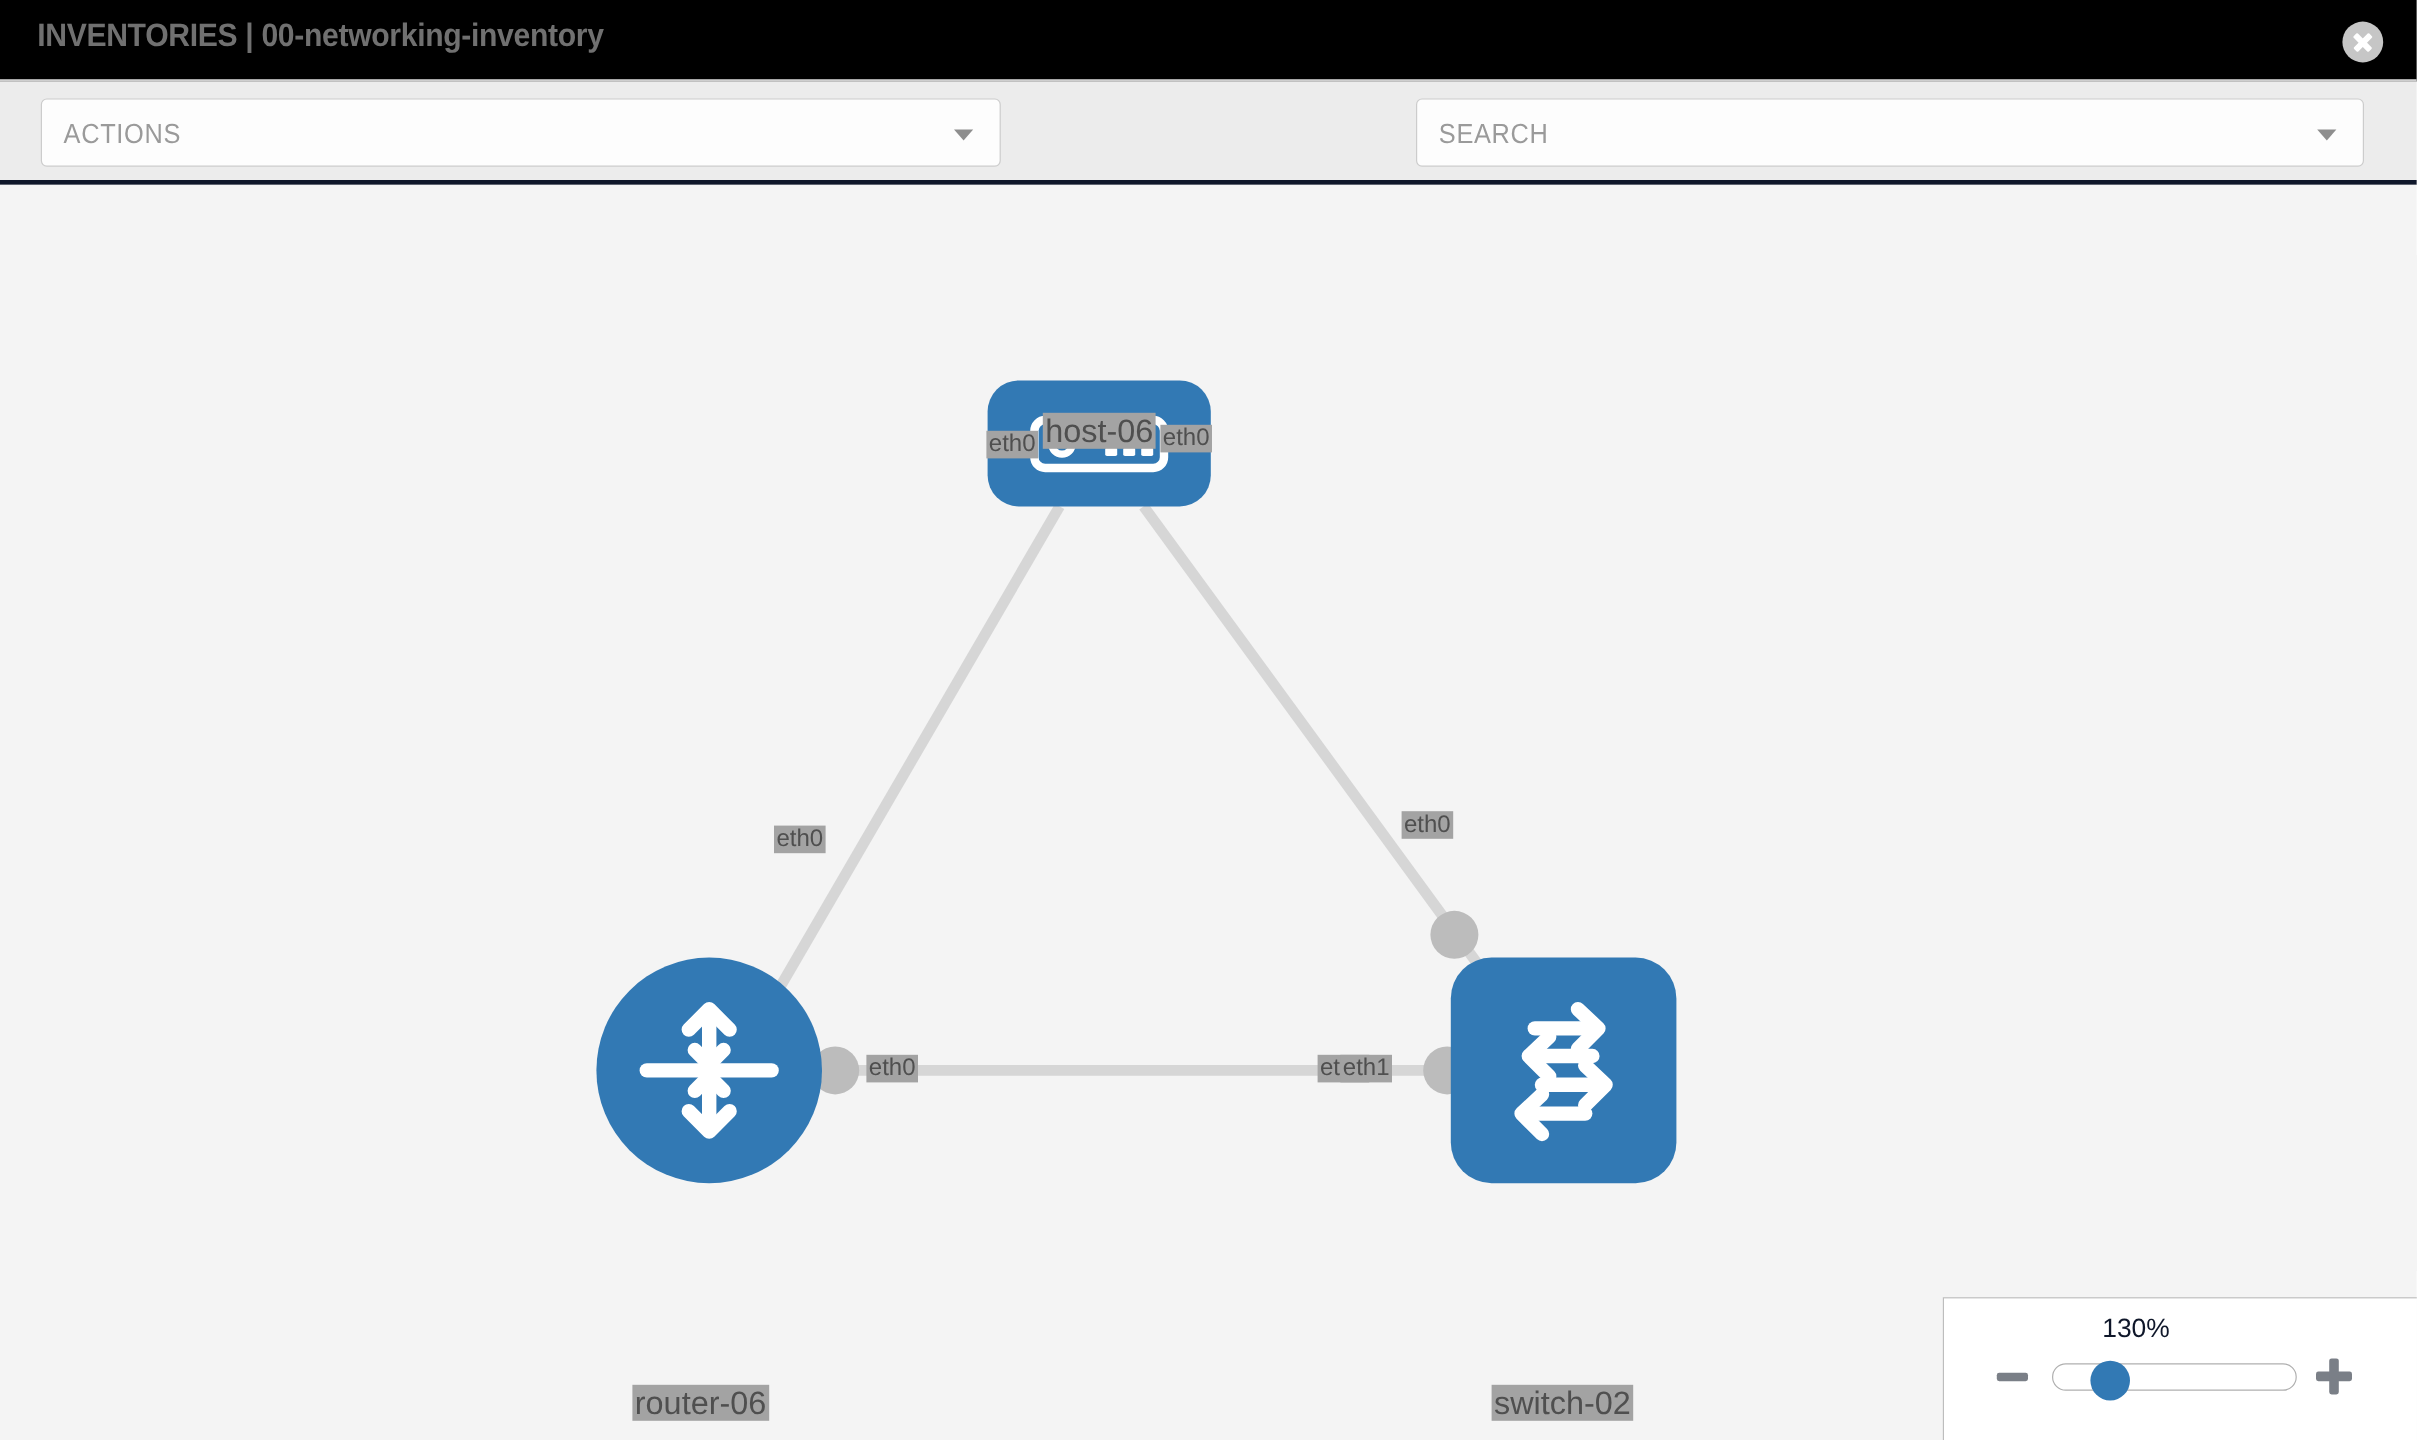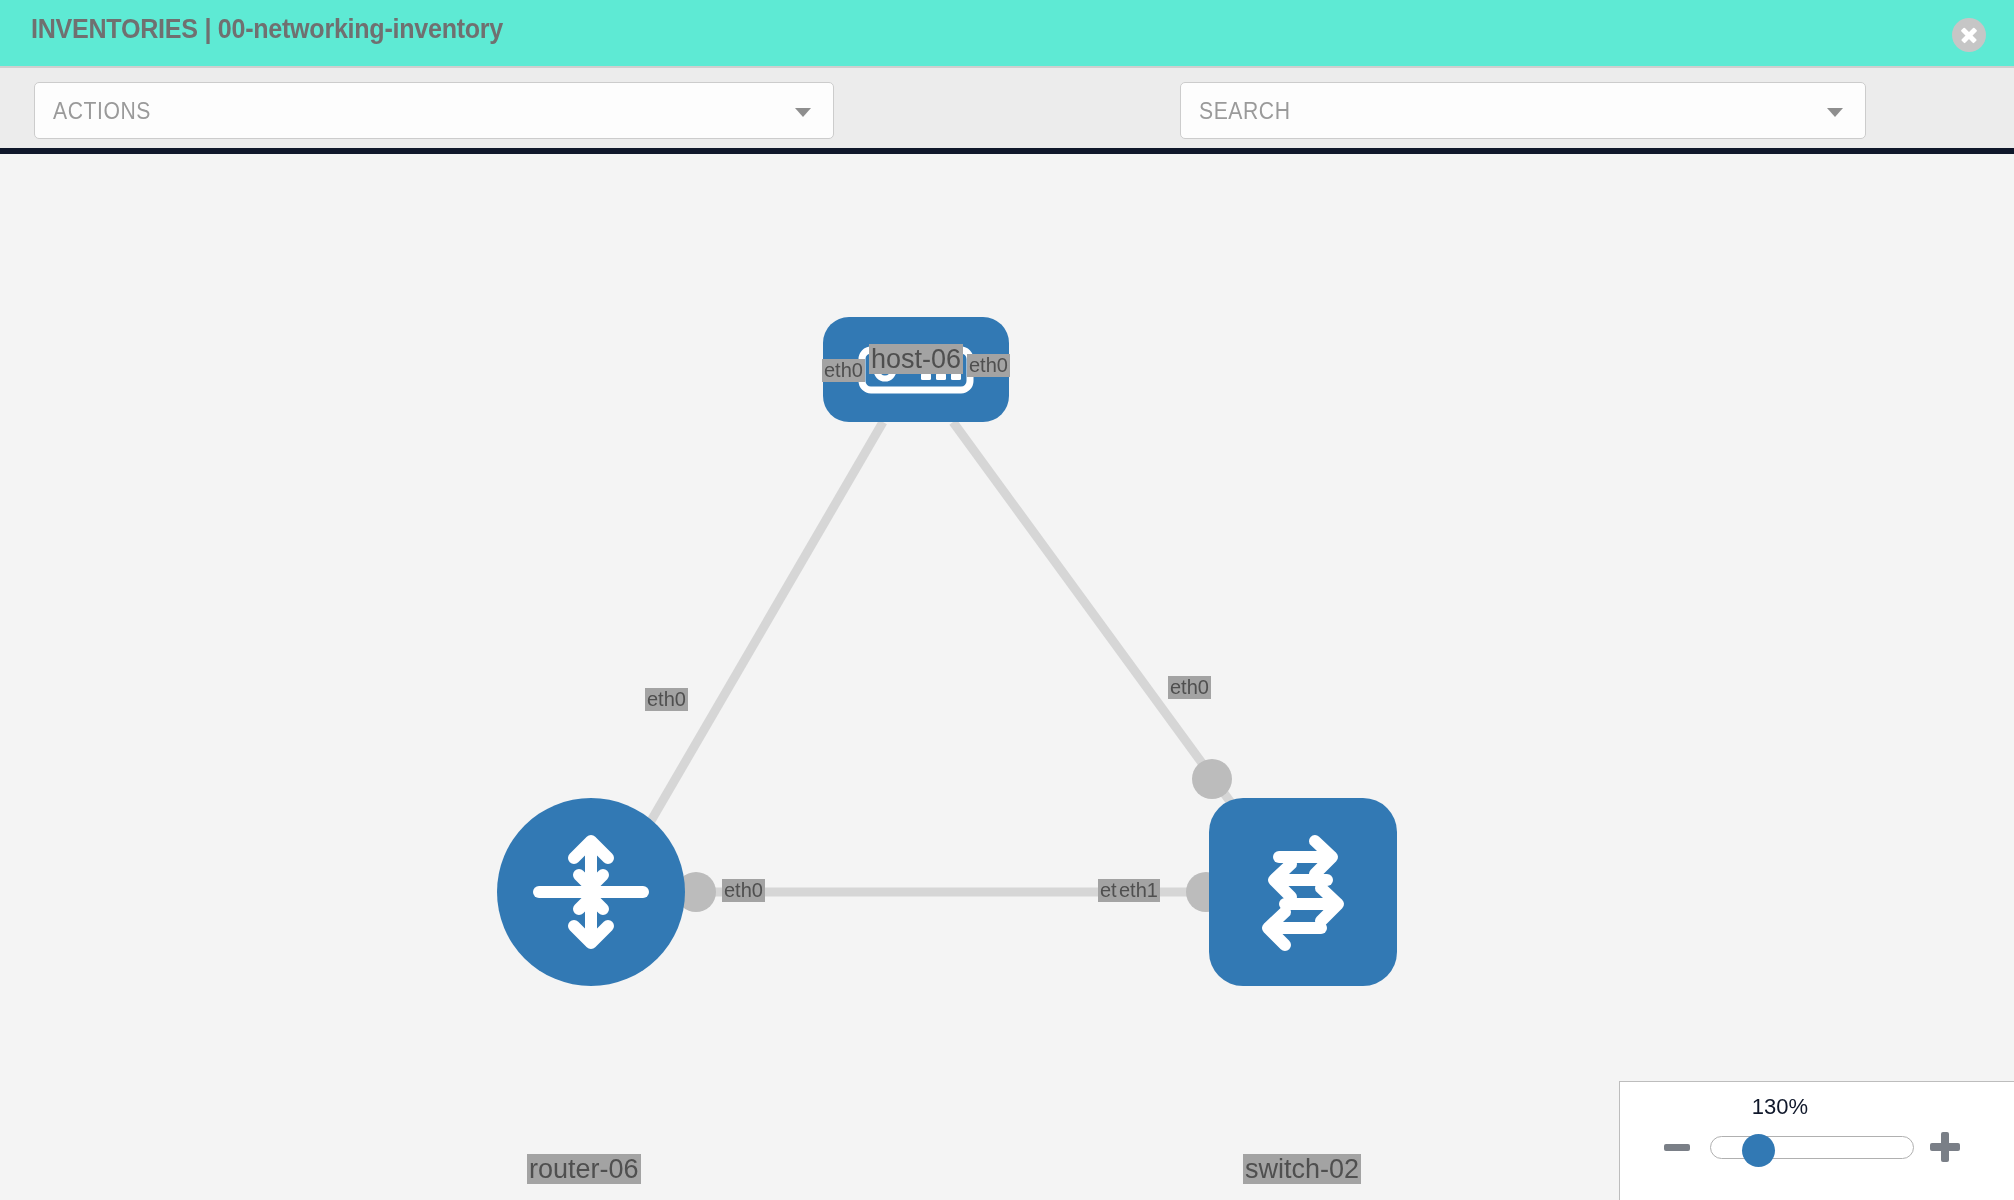--- a/index.html
+++ b/index.html
@@ -14,21 +14,21 @@
     position: relative;
     width: 2014px; height: 1200px;
     background: #ffffff;
   }
 
   
   .header {
     position: absolute;
     left: 0; top: 0;
     width: 2014px; height: 68px;
-    background: #5eead4;
+    background: #000000;
     border-bottom: 2px solid #cfcfcf;
     box-sizing: border-box;
   }
   .header-title {
     position: absolute;
     left: 31px; top: 14px;
     font-size: 27px;
     font-weight: bold;
     letter-spacing: -0.3px;
     color: #707070;
@@ -55,21 +55,21 @@
   }
   .close-btn::before { transform: rotate(45deg); }
   .close-btn::after  { transform: rotate(-45deg); }
 
   
   .toolbar {
     position: absolute;
     left: 0; top: 68px;
     width: 2014px; height: 86px;
     background: #ececec;
-    border-bottom: 6px solid #0f172a;
+    border-bottom: 4px solid #0f172a;
     box-sizing: border-box;
   }
   .actions-select {
     position: absolute;
     left: 34px; top: 14px;
     width: 800px; height: 57px;
     background: #fdfdfd;
     border: 1px solid #cccccc;
     border-radius: 5px;
     box-sizing: border-box;
@@ -96,21 +96,21 @@
     position: absolute;
     top: 92px;
     width: 34px; height: 34px;
     cursor: pointer;
   }
   .wrench-icon { left: 1043px; }
   .key-icon    { left: 1110px; }
   .search-box {
     position: absolute;
     left: 1180px; top: 14px;
-    width: 686px; height: 57px;
+    width: 790px; height: 57px;
     background: #fdfdfd;
     border: 1px solid #cccccc;
     border-radius: 5px;
     box-sizing: border-box;
     padding-left: 32px;
   }
   .search-label {
     position: absolute;
     left: 18px; top: 15px;
     font-size: 23px;

